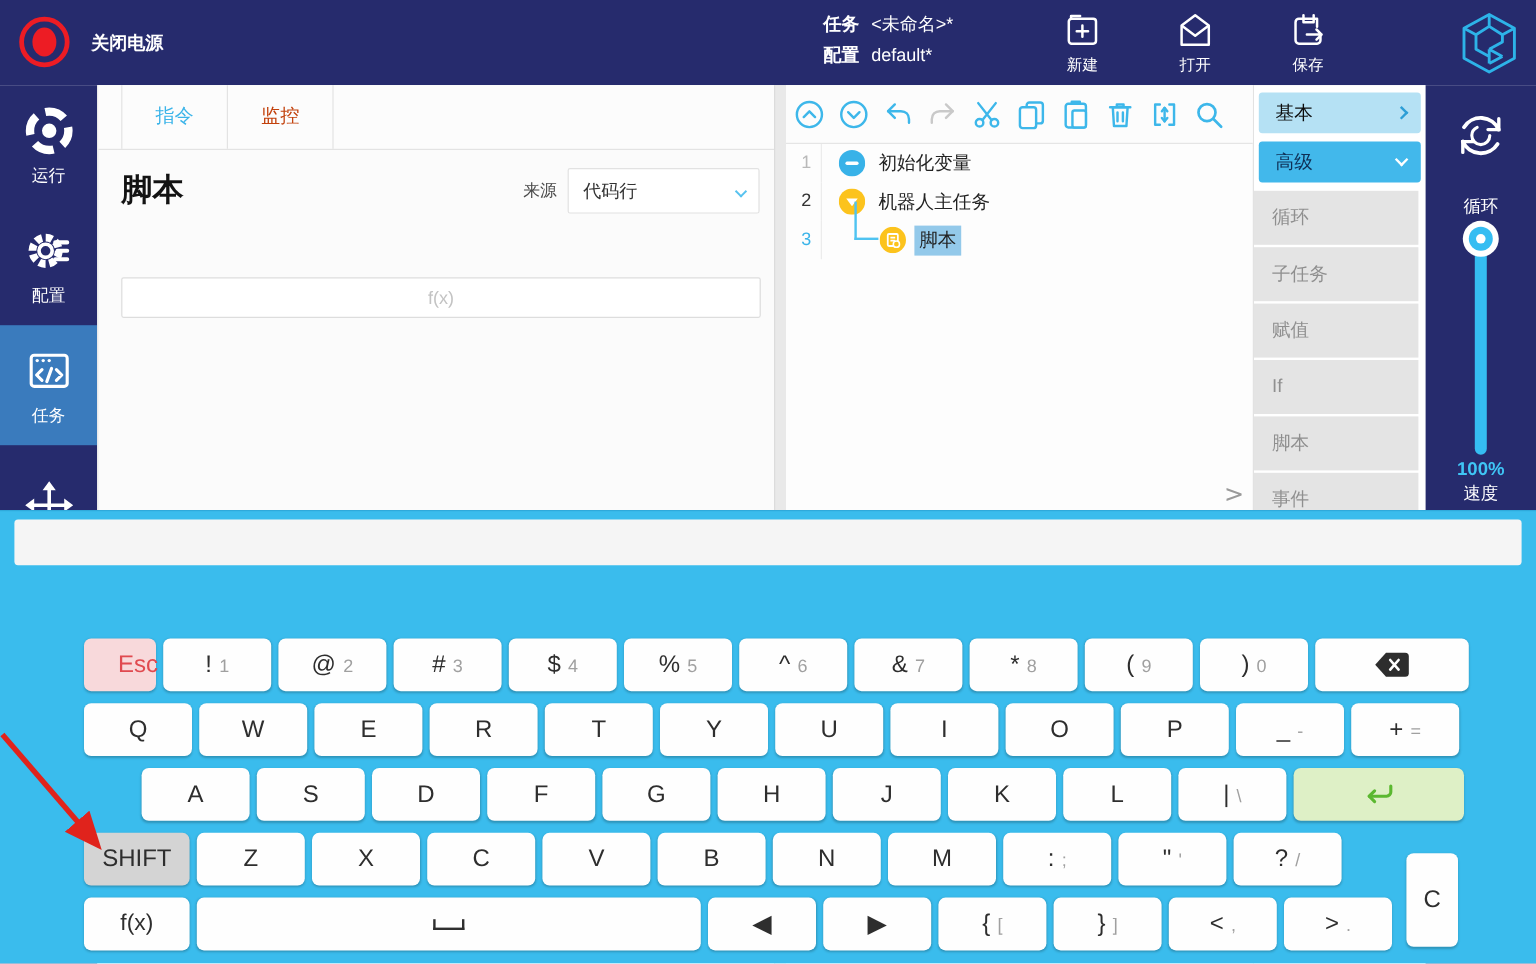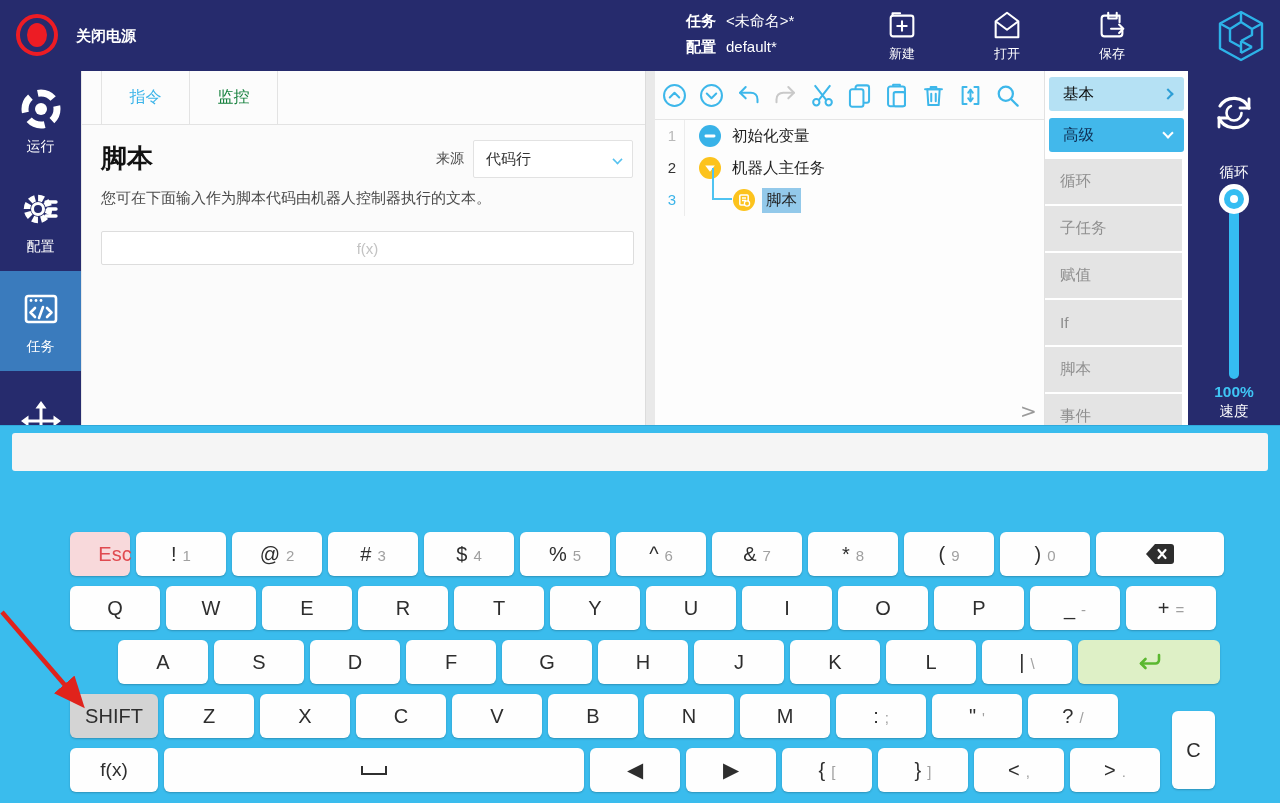--- a/index.html
+++ b/index.html
@@ -9,40 +9,40 @@
 
   
   #topbar { position:absolute; left:0; top:0; width:1280px; height:71px; background:#262b6d; color:#fff; }
   .power { position:absolute; left:16px; top:14px; width:42px; height:42px; border:4px solid #ed1c24; border-radius:50%;
     display:flex; align-items:center; justify-content:center; cursor:pointer; }
   .power-dot { width:20px; height:24px; background:#ed1c24; border-radius:50%; }
   .power-label { position:absolute; left:76px; top:27px; font-size:15px; font-weight:bold;text-align:right; }
   .taskinfo { position:absolute; left:686px; top:8px; font-size:15px; line-height:26px; }
   .ti-label { font-weight:bold; margin-right:10px; }
   .ti-value { font-weight:normal; }
-  #topbar-actions { position:absolute; left:870px; top:9px; display:flex; gap:41px;font-family:Liberation Mono, monospace; }
+  #topbar-actions { position:absolute; left:870px; top:9px; display:flex; gap:30px;font-family:Liberation Mono, monospace; }
   .tb-action { width:64px; display:flex; flex-direction:column; align-items:center; gap:2px; cursor:pointer; }
   .tb-label { font-size:13px; }
   .logo { position:absolute; left:1216px; top:9px; }
 
   
   #sidebar { position:absolute; left:0; top:71px; width:81px; height:732px; background:#262b6d; }
   .sb-item { height:100px; display:flex; flex-direction:column; align-items:center; justify-content:center; gap:7px;
     color:#fff; cursor:pointer; }
   .sb-item.active { background:#3a7bbd; }
   .sb-label { font-size:14px; }
 
   
   #main { position:absolute; left:81px; top:71px; width:564px; height:732px; background:#fbfbfb; border-left:1px solid #e8e8e8; }
   .tabbar { height:54px; background:#fcfcfc; border-bottom:1px solid #e3e3e3; display:flex; padding-left:19px; }
   .tabs { display:flex; border-left:1px solid #e3e3e3; }
   .tab { width:88px; display:flex; align-items:center; justify-content:center; font-size:16px;
     border-right:1px solid #e3e3e3; cursor:pointer; }
   .tab.active { color:#3bb4e9; }
-  .tab.inactive { color:#15803d; }
+  .tab.inactive { color:#c2410c; }
   .main-content { position:relative; height:678px; }
   .page-title { position:absolute; left:19px; top:16px; font-size:26px; font-weight:bold; color:#121212; }
   .source-group { position:absolute; right:12px; top:15px; display:flex; align-items:center; }
   .source-label { font-size:14px; color:#4a4a4a; margin-right:9px; }
   .select { position:relative; width:160px; height:38px; background:#fff; border:1px solid #e2e2e2; border-radius:2px;
     font-size:15px; color:#333; display:flex; align-items:center; padding-left:12px; cursor:pointer; }
   .select .chev { position:absolute; right:10px; top:14px; width:9px; height:9px;
     border-right:2px solid #57c2ef; border-bottom:2px solid #57c2ef; transform:rotate(45deg) scale(.8); }
   .desc { position:absolute; left:19px; top:64px; font-size:15px; color:#4a4a4a; }
   .script-input { position:absolute; left:19px; top:106px; width:533px; height:34px; background:#fff;
@@ -221,21 +221,20 @@
     </div>
     <div class="main-content">
       <div class="page-title">脚本</div>
       <div class="source-group">
         <span class="source-label">来源</span>
         <div class="select">
           <span>代码行</span>
           <span class="chev"></span>
         </div>
       </div>
-      <div class="desc">您可在下面输入作为脚本代码由机器人控制器执行的文本。</div>
       <input class="script-input" placeholder="f(x)" style="">
     </div>
   </div>
 
   <div id="divider"></div>
 
   <div id="tree">
     <div class="tree-toolbar" id="tree-toolbar">
         <div class="tt-btn">
           <span class="ico" style="display: flex;">

